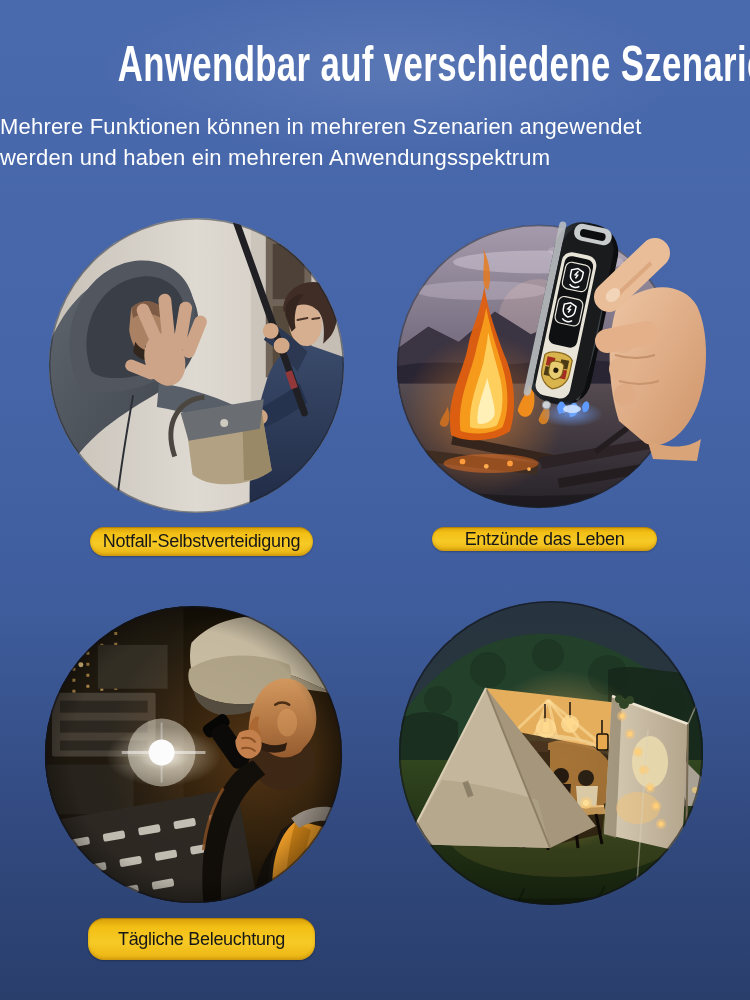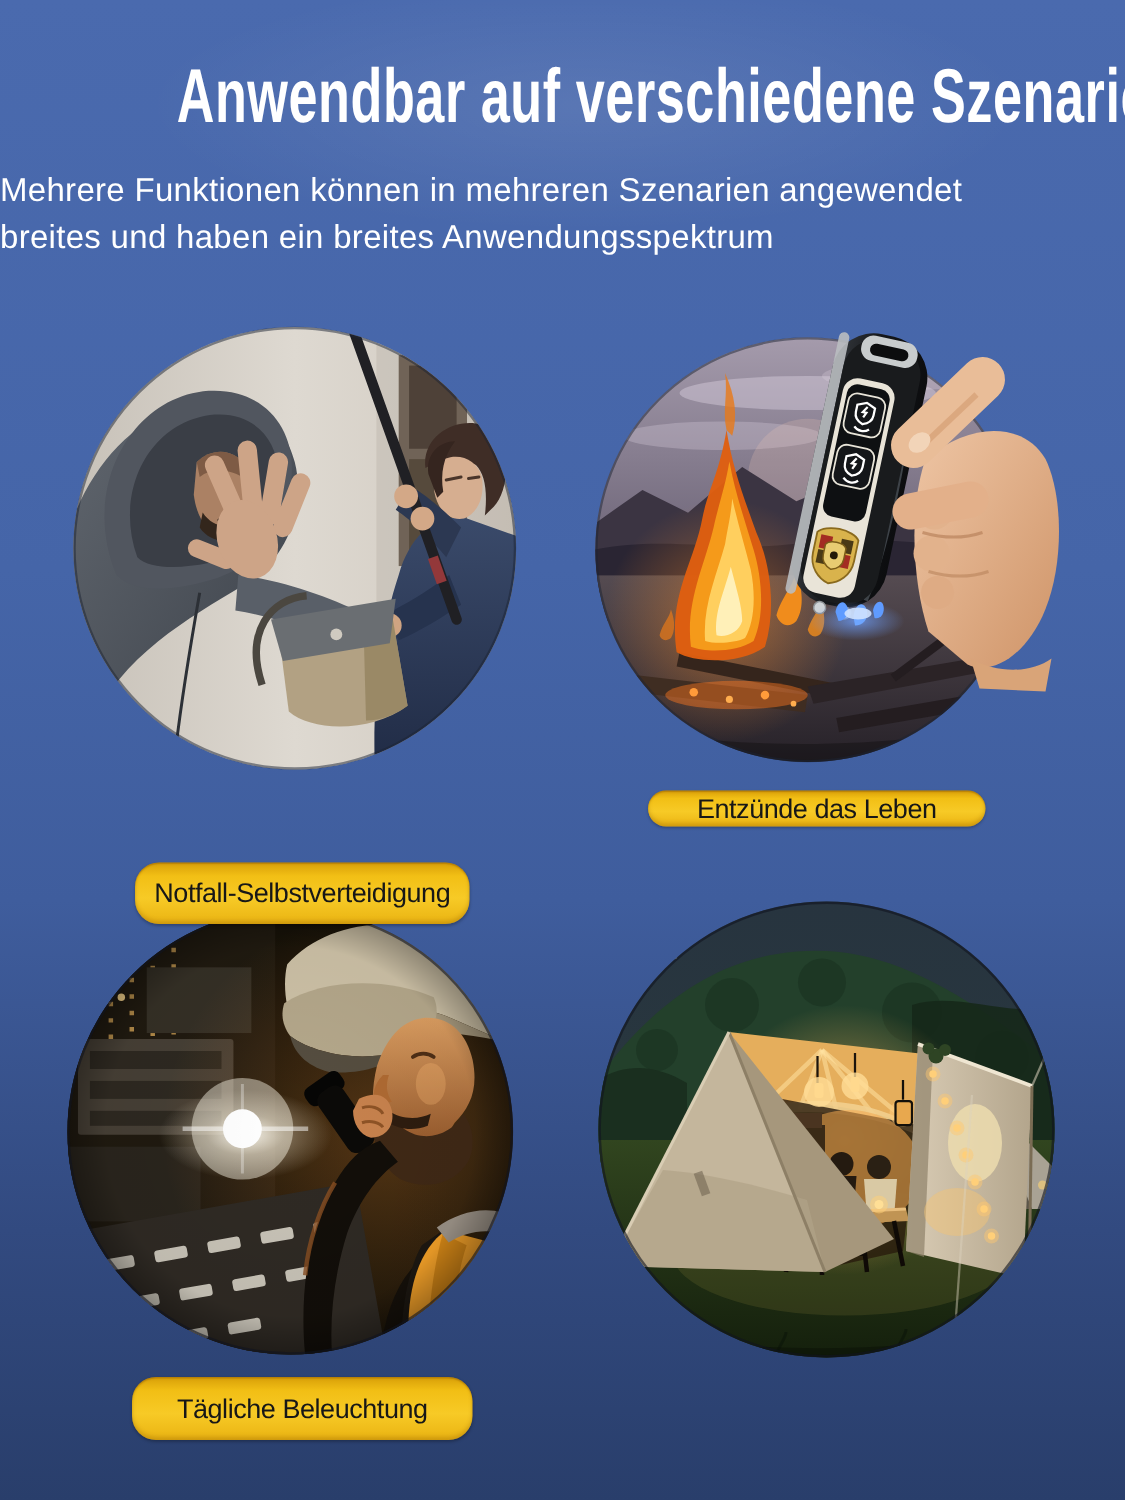--- a/index.html
+++ b/index.html
@@ -24,41 +24,41 @@
   .circle{position:absolute;border-radius:50%;}
   .circle svg{display:block;width:100%;height:100%;}
   .overlay{position:absolute;z-index:6;}
   .overlay svg{display:block;width:100%;height:100%;}
   .badge{
     position:absolute;display:flex;align-items:center;justify-content:center;z-index:7;
     background:linear-gradient(180deg,#d89f08 0%,#f2bf15 22%,#f7ca26 58%,#eab312 100%);
     border-radius:16px;color:#171717;font-size:18px;letter-spacing:-0.3px;
     box-shadow:inset 0 -2px 3px rgba(140,90,0,.30), inset 0 1px 1px rgba(120,70,0,.35), 0 1px 2px rgba(0,0,0,.25);
   }
-  .b1{left:90px;top:527px;width:223px;height:41px;margin-top:48px;}
+  .b1{left:90px;top:527px;width:223px;height:29px;}
   .b2{left:432px;top:527px;width:225px;height:24px;}
   .b3{left:88px;top:918px;width:227px;height:42px;}
   .b4{left:430px;top:918px;width:225px;height:42px;}
   .c1{left:48px;top:217px;width:297px;height:297px;z-index:2;}
   .c2{left:396px;top:224px;width:285px;height:285px;z-index:2;}
   .c3{left:44px;top:605px;width:299px;height:299px;z-index:2;}
   .c4{left:398px;top:600px;width:306px;height:306px;z-index:2;}
   .fob{left:497px;top:211px;width:215px;height:265px;}
 </style>
 </head>
 <body>
 
 <div class="stage">
 
   <div class="title-wrap">
     <h1 class="title">Anwendbar auf verschiedene Szenarien</h1>
   </div>
   <div class="subtitle">
     <div>Mehrere Funktionen können in mehreren Szenarien angewendet</div>
-    <div>breites und haben ein breites Anwendungsspektrum</div>
+    <div>werden und haben ein mehreren Anwendungsspektrum</div>
   </div>
 
   <div class="circle c1">
   <svg viewBox="0 0 300 300" aria-hidden="true">
     <defs>
       <clipPath id="cl1">
             <circle cx="150" cy="150" r="149"></circle>
           </clipPath>
       <linearGradient id="g1wall" x1="0" y1="0" x2="1" y2="0">
         <stop offset="0" stop-color="#c7c1b8"></stop>

